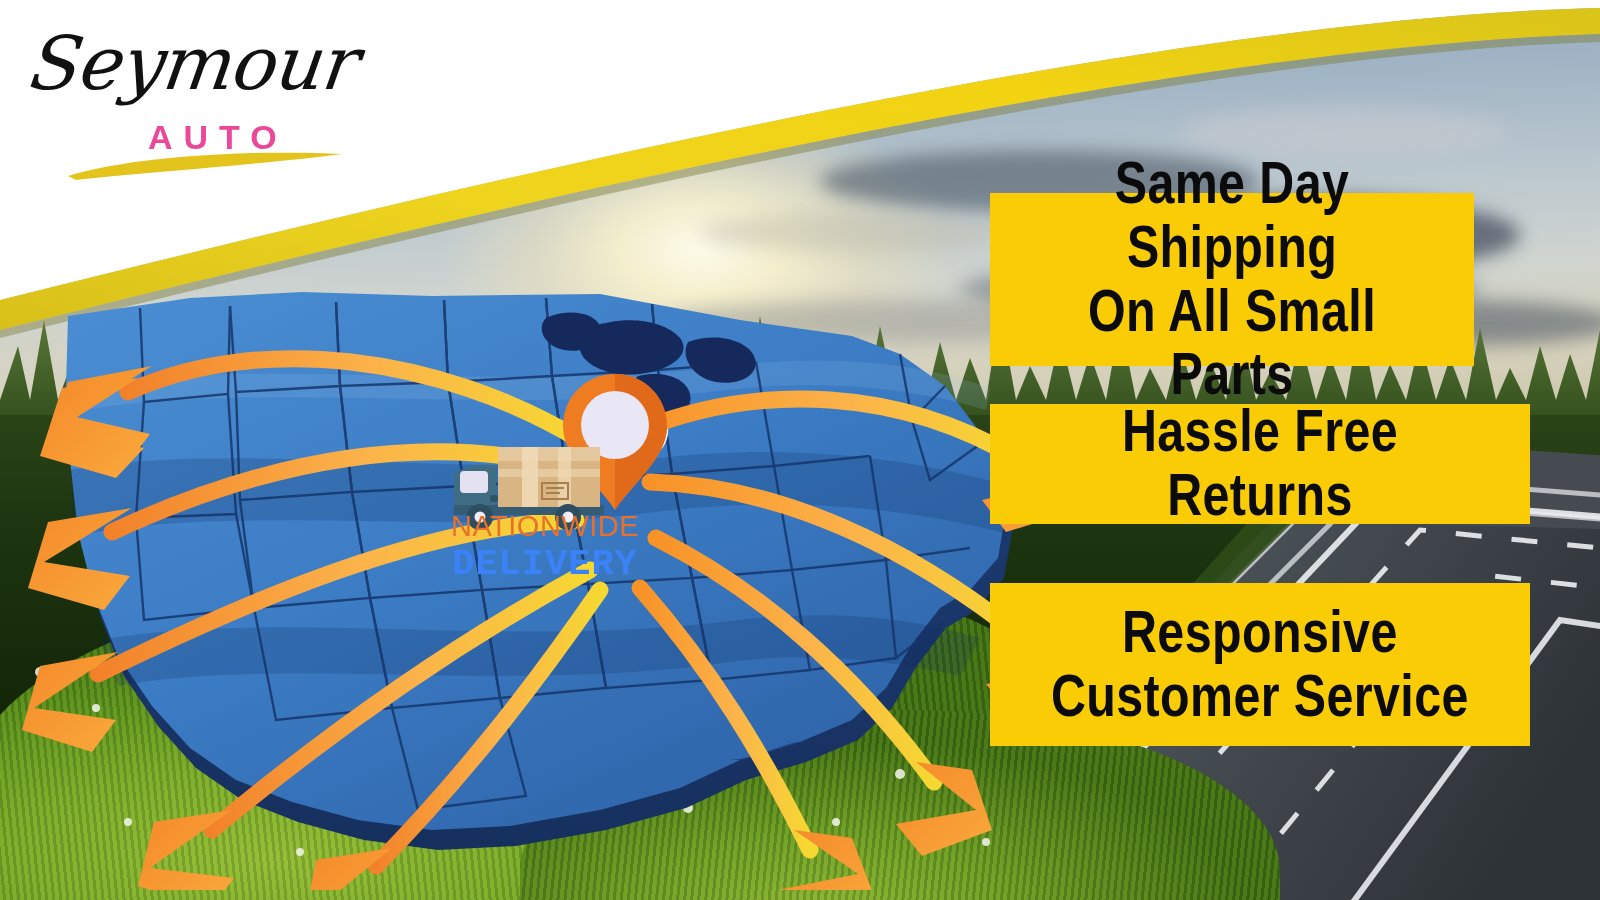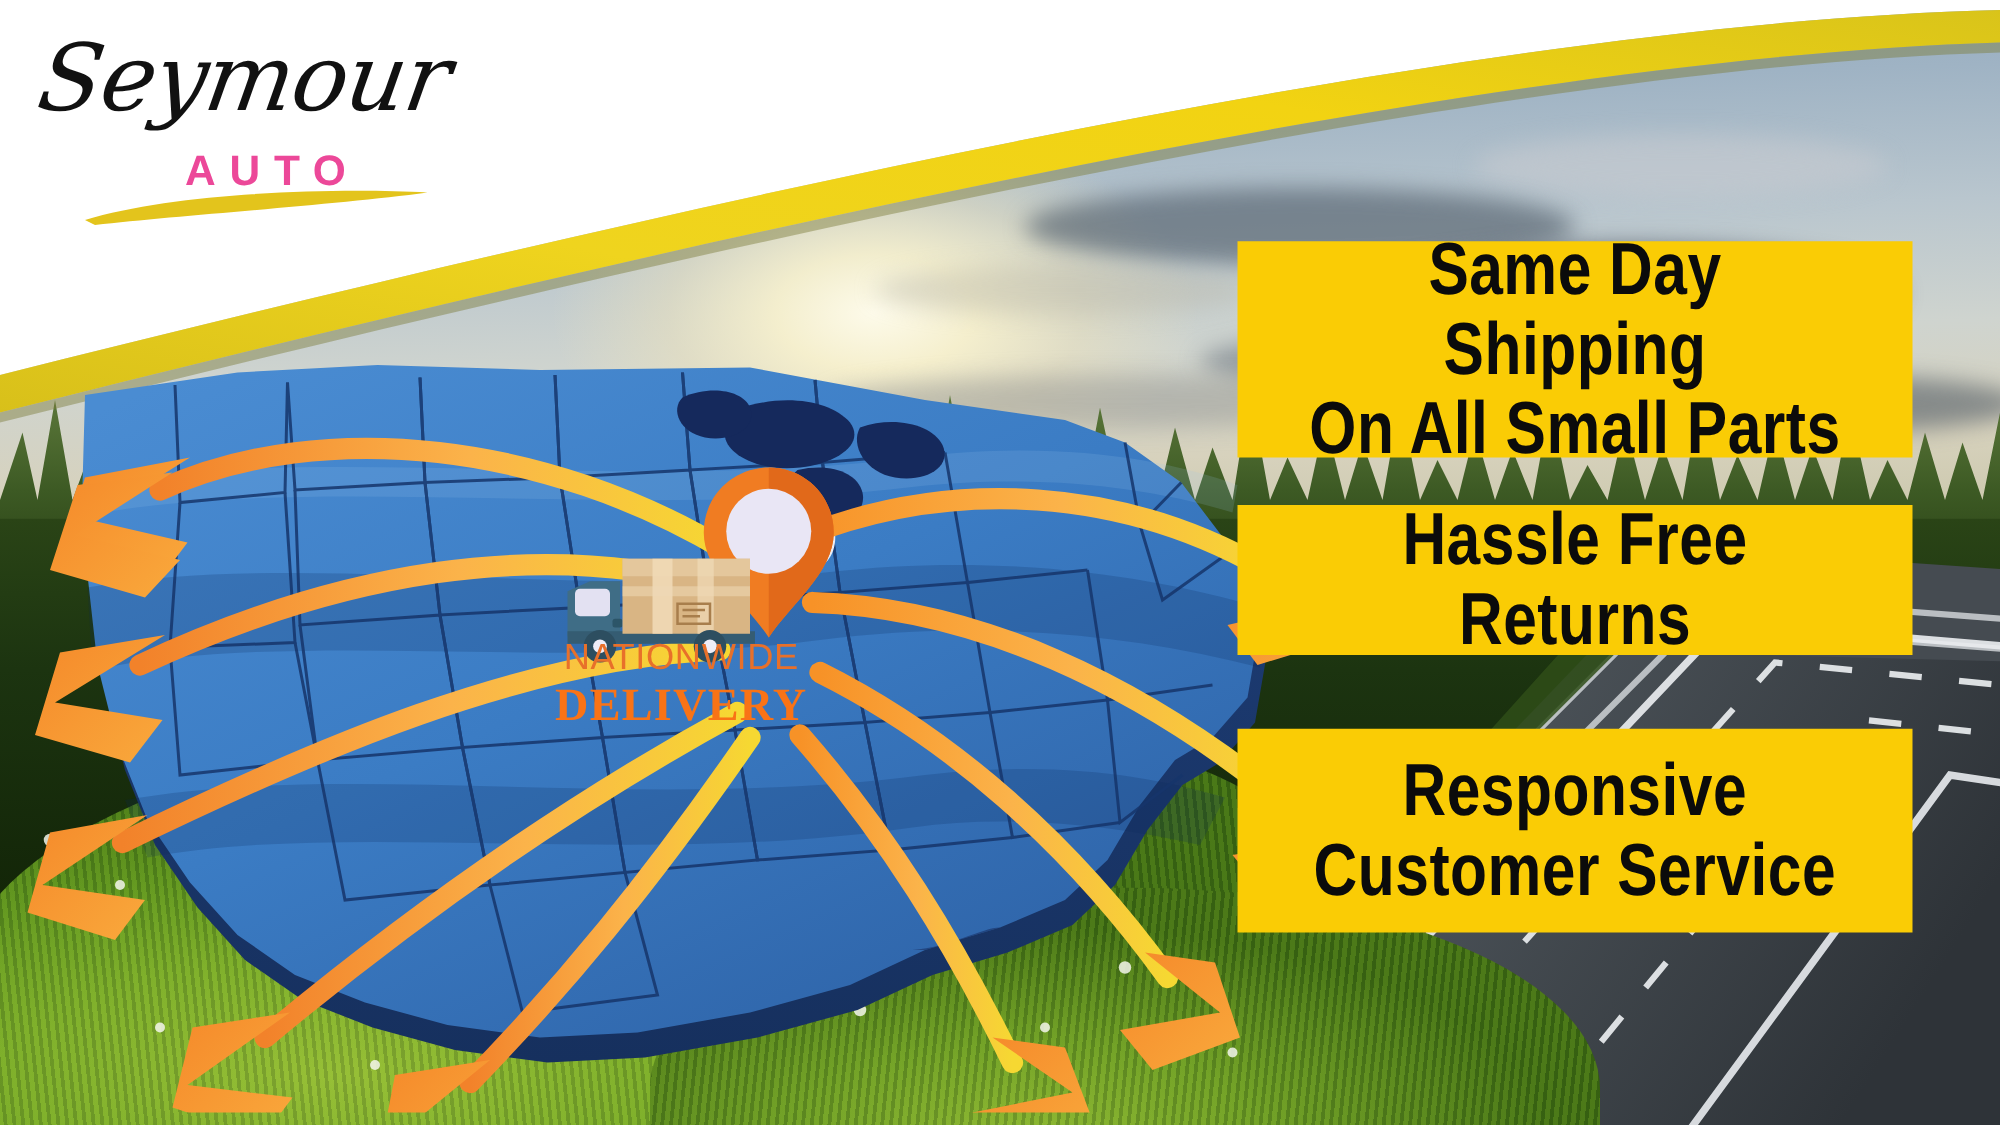--- a/index.html
+++ b/index.html
@@ -92,41 +92,41 @@
   .nw-label {
     position:absolute; left:-5px; top:142px; width:240px;
     text-align:center; line-height:1;
   }
   .nw-line1 {
     display:block; font-family:"Liberation Sans", sans-serif;
     font-weight:400; font-size:29px; color:#E8702A; letter-spacing:.5px;
   }
   .nw-line2 {
     display:block; margin-top:5px;
-    font-family:Liberation Serif, serif;
-    font-weight:700; font-size:37px; color:#f97316; letter-spacing:1px;
+    font-family:Liberation Mono, monospace;
+    font-weight:700; font-size:37px; color:#3b82f6; letter-spacing:1px;
   }
 
   
   .feature-box {
     position:absolute;
     background:#FACC05;
     display:flex; align-items:center; justify-content:center;
     text-align:center;
   }
   .feature-text {
     font-family:"Liberation Sans", sans-serif;
     font-weight:700;
     color:#0b0b0b;
     line-height:1.08;
     transform:scaleX(.82);
     letter-spacing:.5px;
     white-space:pre-line;
   }
-  #box-1 { left:990px; top:193px; width:540px; height:173px; }
+  #box-1 { left:990px; top:193px; width:484px; height:173px; }
   #box-1 .feature-text { font-size:59px; }
   #box-2 { left:990px; top:404px; width:540px; height:120px; }
   #box-2 .feature-text { font-size:59px; }
   #box-3 { left:990px; top:583px; width:540px; height:163px; }
   #box-3 .feature-text { font-size:59px; }
 </style>
 </head>
 <body>
 
 <div class="banner">

